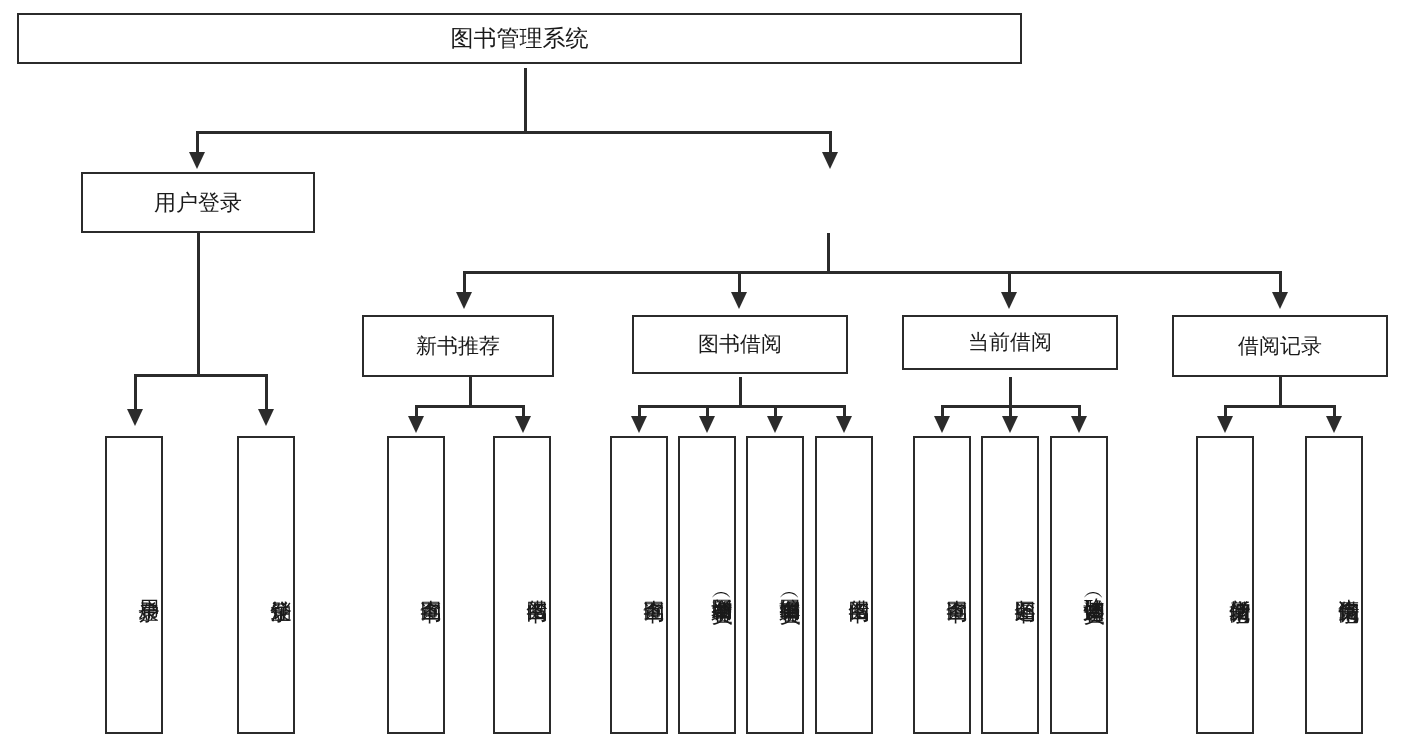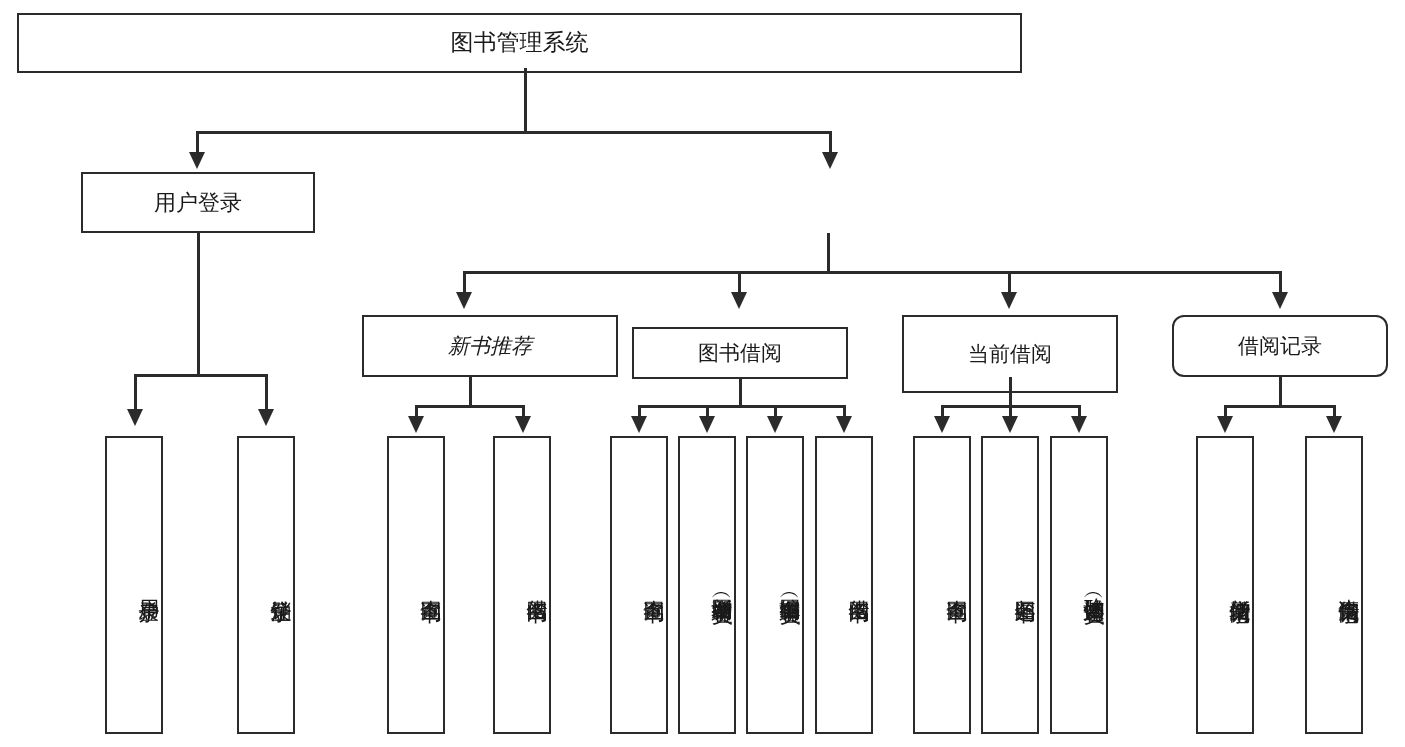--- a/index.html
+++ b/index.html
@@ -72,21 +72,21 @@
     color: #b9b9b9;
     white-space: nowrap;
     letter-spacing: 0.5px;
   }
 </style>
 </head>
 <body>
 
 <div id="canvas">
 
-  <div class="node node-root" style="left:17px; top:13px; width:1005px; height:60px;">
+  <div class="node node-root" style="left:17px; top:13px; width:1005px; height:51px;">
     <span>图书管理系统</span>
   </div>
 
   <div class="edge edge-v" style="left:524px; top:68px; width:2.5px; height:64px;"></div>
 
   <div class="edge edge-h" style="left:196px; top:131px; width:635px; height:2.5px;"></div>
 
   <div class="edge edge-v" style="left:196px; top:131px; width:2.5px; height:24px;"></div>
   <div class="arrow" style="left:189px; top:152px;"></div>
 
@@ -108,30 +108,30 @@
   <div class="edge edge-h" style="left:463px; top:271px; width:818px; height:2.5px;"></div>
   <div class="edge edge-v" style="left:463px; top:271px; width:2.5px; height:25px;"></div>
   <div class="arrow" style="left:456px; top:292px;"></div>
   <div class="edge edge-v" style="left:738px; top:271px; width:2.5px; height:25px;"></div>
   <div class="arrow" style="left:731px; top:292px;"></div>
   <div class="edge edge-v" style="left:1008px; top:271px; width:2.5px; height:25px;"></div>
   <div class="arrow" style="left:1001px; top:292px;"></div>
   <div class="edge edge-v" style="left:1279px; top:271px; width:2.5px; height:25px;"></div>
   <div class="arrow" style="left:1272px; top:292px;"></div>
 
-  <div class="node node-l2" style="left:362px; top:315px; width:256px; height:62px;font-style:italic;">
+  <div class="node node-l2" style="left:362px; top:315px; width:192px; height:62px;">
     <span>新书推荐</span>
   </div>
-  <div class="node node-l2" style="left:632px; top:327px; width:216px; height:52px;text-align:center;">
+  <div class="node node-l2" style="left:632px; top:315px; width:216px; height:59px;text-align:center;">
     <span>图书借阅</span>
   </div>
-  <div class="node node-l2" style="left:902px; top:315px; width:216px; height:78px;font-family:Liberation Serif, serif;">
+  <div class="node node-l2" style="left:902px; top:315px; width:216px; height:55px;font-family:Liberation Serif, serif;">
     <span>当前借阅</span>
   </div>
-  <div class="node node-l2" style="left:1172px; top:315px; width:216px; height:62px;border-radius:12px;">
+  <div class="node node-l2" style="left:1172px; top:315px; width:216px; height:62px;">
     <span>借阅记录</span>
   </div>
 
   <div class="edge edge-v" style="left:469px; top:377px; width:2.5px; height:29px;"></div>
   <div class="edge edge-h" style="left:415px; top:405px; width:110px; height:2.5px;"></div>
   <div class="edge edge-v" style="left:415px; top:405px; width:2.5px; height:14px;"></div>
   <div class="arrow" style="left:408px; top:416px;"></div>
   <div class="edge edge-v" style="left:522px; top:405px; width:2.5px; height:14px;"></div>
   <div class="arrow" style="left:515px; top:416px;"></div>
 

